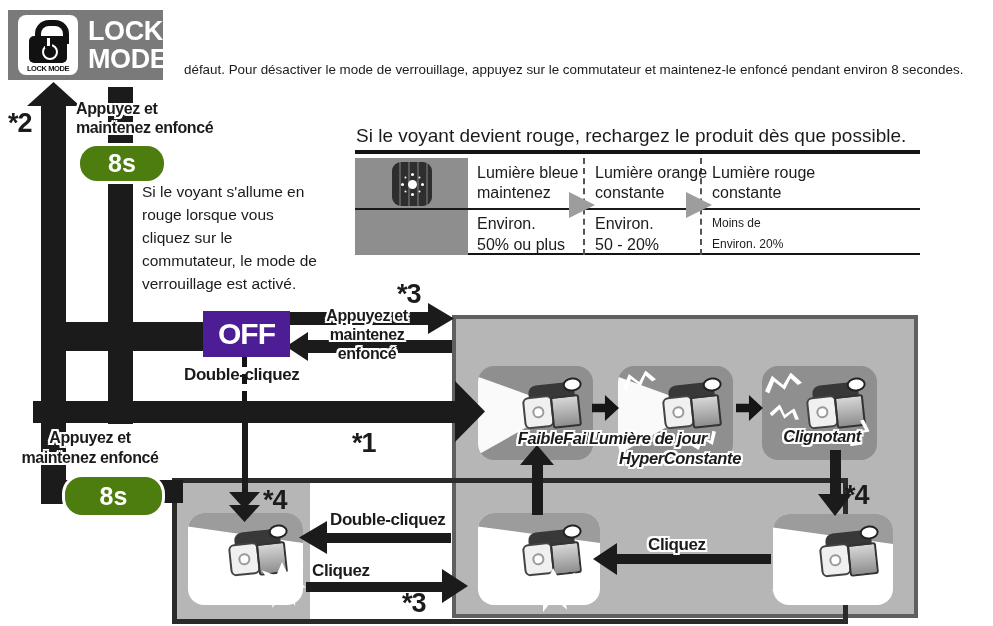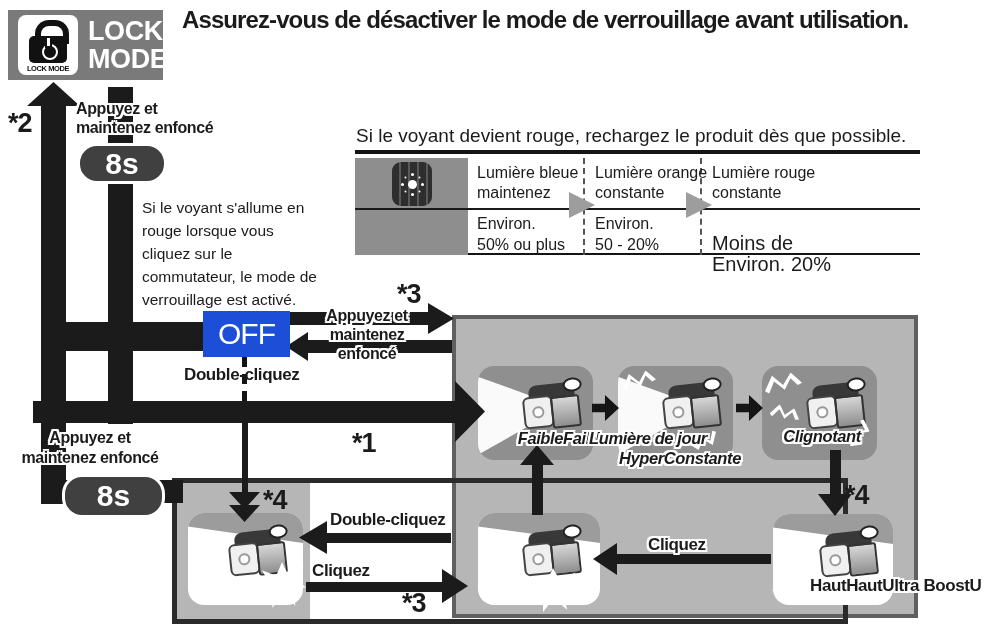--- a/index.html
+++ b/index.html
@@ -11,24 +11,24 @@
   .tri-r{clip-path:polygon(0 0,0 100%,100% 50%);}
   .tri-l{clip-path:polygon(100% 0,100% 100%,0 50%);}
   .tri-u{clip-path:polygon(0 100%,100% 100%,50% 0);}
   .tri-d{clip-path:polygon(0 0,100% 0,50% 100%);}
   .halo{text-shadow:-2px -2px 0 #fff,2px -2px 0 #fff,-2px 2px 0 #fff,2px 2px 0 #fff,
         0 -2px 0 #fff,0 2px 0 #fff,-2px 0 0 #fff,2px 0 0 #fff;}
   .pre{white-space:pre-line;}
   .nowrap{white-space:nowrap;}
   .b{font-weight:bold;letter-spacing:-0.4px;}
   .star{position:absolute;font-weight:bold;font-size:27px;letter-spacing:-1px;z-index:6;}
-  .pill{position:absolute;background:#404040;border:3px solid #fff;border-radius:20px;
-        color:#fff;font-weight:bold;font-size:30px;display:flex;align-items:center;
+  .pill{position:absolute;background:#4d7c0f;border:3px solid #fff;border-radius:20px;
+        color:#fff;font-weight:bold;font-size:25px;display:flex;align-items:center;
         justify-content:center;z-index:6;}
-  .statebox{position:absolute;background:#1d4ed8;color:#fff;font-weight:normal;font-size:30px;
+  .statebox{position:absolute;background:#4c1d95;color:#fff;font-weight:bold;font-size:30px;
         letter-spacing:-1px;display:flex;align-items:center;justify-content:center;z-index:5;}
   .tile{position:absolute;background:#8f8f8f;border-radius:16px;overflow:hidden;z-index:3;}
   .tile-w{position:absolute;background:#fff;border-radius:16px;overflow:hidden;z-index:3;}
   .beamL{position:absolute;left:-2px;top:10px;width:62px;height:80px;background:#fafafa;
          clip-path:polygon(100% 28%,100% 56%,0 100%,0 0);}
   .band{position:absolute;left:0;top:0;right:0;height:30px;background:#9c9c9c;
         clip-path:polygon(0 0,100% 0,100% 100%,0 45%);}
   .dev{position:absolute;width:64px;height:52px;transform:rotate(-6deg);}
   .dev .top{position:absolute;left:12px;top:2px;width:46px;height:22px;background:#383838;
             border-radius:8px 10px 4px 4px;}
@@ -64,21 +64,21 @@
     <div class="abs" style="left:10px;top:5px;width:60px;height:60px;background:#fff;border-radius:8px;">
       <div class="abs" style="left:17px;top:5px;width:22px;height:18px;border:6px solid #111;border-bottom:none;border-radius:14px 14px 0 0;"></div>
       <div class="abs" style="left:11px;top:21px;width:38px;height:27px;background:#111;border-radius:5px;">
         <div class="abs" style="left:50%;top:50%;width:12px;height:12px;margin:-6px 0 0 -6px;border:2.5px solid #fff;border-radius:50%;"></div>
         <div class="abs" style="left:50%;top:2px;width:3px;height:8px;margin-left:-1.5px;background:#fff;box-shadow:0 0 0 2px #111;"></div>
       </div>
       <div class="abs b" style="left:0;bottom:2px;width:100%;text-align:center;font-size:7.5px;color:#111;">LOCK MODE</div>
     </div>
   </div>
 
-  <div class="abs b nowrap" style="left:182px;top:6px;font-size:24px;letter-spacing:-0.9px;">Assurez-vous de désactiver le mode de verrouillage avant utilisation.</div>
+  <div class="abs nowrap" style="left:184px;top:62px;font-size:13.4px;">défaut. Pour désactiver le mode de verrouillage, appuyez sur le commutateur et maintenez-le enfoncé pendant environ 8 secondes.</div>
 
   <div class="abs" style="left:356px;top:125px;font-size:19px;">Si le voyant devient rouge, rechargez le produit dès que possible.</div>
 
   <div class="abs" style="left:355px;top:150px;width:565px;height:105px;border-top:4px solid #141414;border-bottom:2px solid #141414;box-sizing:border-box;">
     <div class="abs" style="left:0;top:4px;width:113px;height:97px;background:#8e8e8e;"></div>
     <div class="abs" style="left:0;top:54px;width:565px;height:2px;background:#1a1a1a;"></div>
 
     <div class="abs" style="left:37px;top:8px;width:40px;height:44px;background:#2e2e2e;border-radius:9px;background-image:repeating-linear-gradient(90deg,transparent 0 7px,#5a5a5a 7px 9px);">
       <div class="abs" style="left:50%;top:50%;width:9px;height:9px;margin:-4.5px 0 0 -4.5px;background:#fff;border-radius:50%;
                   box-shadow:0 -10px 0 -3px #fff,0 10px 0 -3px #fff,-10px 0 0 -3px #fff,10px 0 0 -3px #fff,7px -7px 0 -3.5px #fff,-7px 7px 0 -3.5px #fff,7px 7px 0 -3.5px #fff,-7px -7px 0 -3.5px #fff;"></div>
@@ -93,37 +93,37 @@
 maintenez</div>
     <div class="abs pre" style="left:240px;top:9px;font-size:16px;line-height:20px;">Lumière orange
 constante</div>
     <div class="abs pre" style="left:357px;top:9px;font-size:16px;line-height:20px;">Lumière rouge
 constante</div>
 
     <div class="abs pre" style="left:122px;top:59px;font-size:16px;line-height:21px;">Environ.
 50% ou plus</div>
     <div class="abs pre" style="left:240px;top:59px;font-size:16px;line-height:21px;">Environ.
 50 - 20%</div>
-    <div class="abs pre" style="left:357px;top:59px;font-size:20px;line-height:21px;margin-top:20px;">Moins de
+    <div class="abs pre" style="left:357px;top:59px;font-size:12px;line-height:21px;">Moins de
 Environ. 20%</div>
   </div>
 
   <div class="tri tri-u" style="left:27px;top:82px;width:53px;height:24px;z-index:4;"></div>
   <div class="bar" style="left:41px;top:104px;width:25px;height:400px;z-index:4;"></div>
   <div class="bar" style="left:41px;top:480px;width:142px;height:23px;z-index:4;"></div>
   <div class="bar" style="left:108px;top:87px;width:25px;height:337px;z-index:4;"></div>
   <div class="bar" style="left:45px;top:322px;width:161px;height:29px;z-index:4;"></div>
   <div class="bar" style="left:33px;top:401px;width:424px;height:22px;z-index:4;"></div>
   <div class="tri tri-r" style="left:455px;top:381px;width:30px;height:61px;z-index:4;"></div>
 
   <div class="star" style="left:8px;top:108px;">*2</div>
   <div class="abs b pre halo" style="left:76px;top:99px;width:170px;font-size:16px;line-height:19px;z-index:6;">Appuyez et
 maintenez enfoncé</div>
   <div class="pill" style="left:77px;top:143px;width:84px;height:35px;">8s</div>
-  <div class="abs" style="left:142px;top:180px;width:180px;font-size:15.5px;line-height:23px;margin-top:16px;">Si le voyant s'allume en rouge lorsque vous cliquez sur le commutateur, le mode de verrouillage est activé.</div>
+  <div class="abs" style="left:142px;top:180px;width:180px;font-size:15.5px;line-height:23px;">Si le voyant s'allume en rouge lorsque vous cliquez sur le commutateur, le mode de verrouillage est activé.</div>
 
   <div class="statebox" style="left:203px;top:311px;width:87px;height:46px;">OFF</div>
   <div class="star" style="left:397px;top:279px;">*3</div>
   <div class="bar" style="left:290px;top:312px;width:140px;height:13px;z-index:4;"></div>
   <div class="tri tri-r" style="left:428px;top:303px;width:26px;height:31px;z-index:4;"></div>
   <div class="bar" style="left:306px;top:340px;width:146px;height:13px;z-index:4;"></div>
   <div class="tri tri-l" style="left:286px;top:332px;width:22px;height:29px;z-index:4;"></div>
   <div class="abs b pre halo" style="left:312px;top:306px;width:110px;font-size:16px;line-height:19px;text-align:center;z-index:6;">Appuyez et
 maintenez
 enfoncé</div>
@@ -224,21 +224,20 @@
       <div class="top"></div>
         <div class="led"></div>
         <div class="face">
           <div class="ring"></div>
         </div>
         <div class="side"></div>
     </div>
   </div>
   <div class="burst" style="left:772px;top:560px;width:46px;height:44px;"></div>
 
-  <div class="abs b halo nowrap" style="left:810px;top:576px;font-size:17px;z-index:6;">HautHautUltra BoostU</div>
 
   <div class="abs b halo" style="left:330px;top:510px;font-size:17px;z-index:6;">Double-cliquez</div>
   <div class="bar" style="left:326px;top:533px;width:125px;height:10px;z-index:4;"></div>
   <div class="tri tri-l" style="left:299px;top:521px;width:28px;height:33px;z-index:4;"></div>
 
   <div class="abs b halo" style="left:312px;top:561px;font-size:17px;z-index:6;">Cliquez</div>
   <div class="bar" style="left:306px;top:582px;width:139px;height:10px;z-index:4;"></div>
   <div class="tri tri-r" style="left:442px;top:569px;width:26px;height:34px;z-index:4;"></div>
   <div class="star" style="left:402px;top:588px;">*3</div>
 

